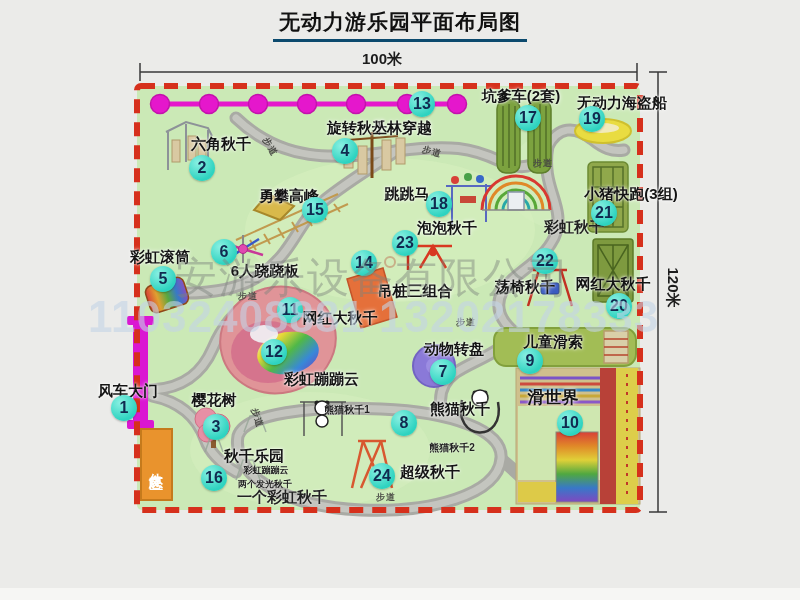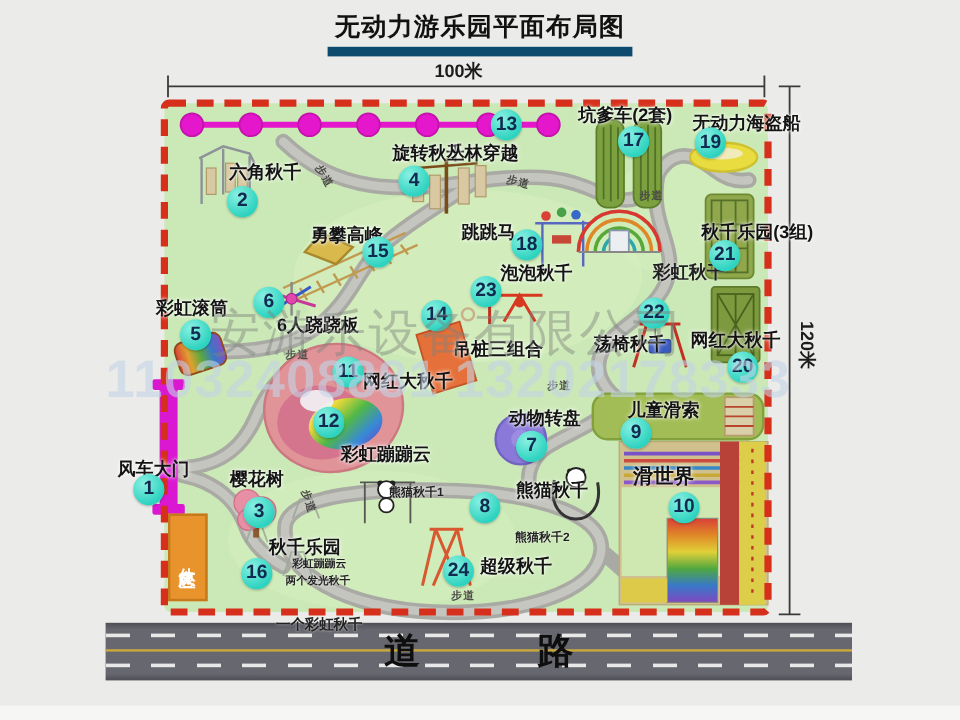--- a/index.html
+++ b/index.html
@@ -1,19 +1,19 @@
 <!DOCTYPE html>
 <html><head>
 <meta charset="utf-8">
 <style>
   html,body{margin:0;padding:0;}
   body{font-family:"Liberation Sans",sans-serif;background:#dfdfdd;}
   .stage{position:relative;width:800px;height:600px;background:#ebebe9;overflow:hidden;}
   .title{position:absolute;top:8px;left:50%;transform:translateX(-50%);
-    font-size:21px;font-weight:bold;color:#111;border-bottom:8px solid #0c4a6e;
+    font-size:21px;font-weight:bold;color:#111;border-bottom:3px solid #0c4a6e;
     padding:0 6px 3px 6px;letter-spacing:1px;white-space:nowrap;z-index:50;}
   svg.deco{position:absolute;left:0;top:0;z-index:10;}
   svg.border-layer{position:absolute;left:0;top:0;z-index:20;pointer-events:none;}
   .lab{position:absolute;transform:translate(-50%,-50%);font-size:15px;font-weight:bold;
     color:#141414;white-space:nowrap;z-index:25;
     text-shadow:0 0 2px #fff,0 0 4px rgba(255,255,255,.85);text-align:center;}
   .sub{position:absolute;transform:translate(-50%,-50%);font-size:10px;font-weight:bold;
     color:#222;white-space:nowrap;z-index:25;text-shadow:0 0 2px rgba(255,255,255,.8);}
   .pd{position:absolute;transform:translate(-50%,-50%);font-size:9px;font-weight:bold;
     color:#4a4a46;white-space:nowrap;z-index:24;letter-spacing:1px;}
@@ -330,47 +330,41 @@
       <div class="lab" style="left: 254px; top: 456px;">秋千乐园</div>
       <div class="badge" style="left: 214px; top: 478px;">16</div>
       <div class="lab" style="left: 521px; top: 96px;">坑爹车(2套)</div>
       <div class="badge" style="left: 528px; top: 118px;">17</div>
       <div class="lab" style="left: 407px; top: 194px;">跳跳马</div>
       <div class="badge" style="left: 439px; top: 204px;">18</div>
       <div class="lab" style="left: 622px; top: 103px;">无动力海盗船</div>
       <div class="badge" style="left: 592px; top: 119px;">19</div>
       <div class="lab" style="left: 613px; top: 284px;">网红大秋千</div>
       <div class="badge" style="left: 619px; top: 306px;">20</div>
-      <div class="lab" style="left: 631px; top: 194px;">秋千乐园(3组)</div>
+      <div class="lab" style="left: 631px; top: 194px;">小猪快跑(3组)</div>
       <div class="badge" style="left: 604px; top: 213px;">21</div>
       <div class="lab" style="left: 525px; top: 287px;">荡椅秋千</div>
       <div class="badge" style="left: 545px; top: 261px;">22</div>
       <div class="lab" style="left: 447px; top: 228px;">泡泡秋千</div>
       <div class="badge" style="left: 405px; top: 243px;">23</div>
       <div class="lab" style="left: 430px; top: 472px;">超级秋千</div>
       <div class="badge" style="left: 382px; top: 476px;">24</div>
       <div class="sub" style="left: 528px; top: 227px; font-size: 15px; margin-left: 46px;">彩虹秋千</div>
       <div class="sub" style="left: 347px; top: 410px; font-size: 10px;">熊猫秋千1</div>
       <div class="sub" style="left: 452px; top: 448px; font-size: 10px;">熊猫秋千2</div>
       <div class="sub" style="left: 266px; top: 470px; font-size: 9px;">彩虹蹦蹦云</div>
       <div class="sub" style="left: 265px; top: 484px; font-size: 9px;">两个发光秋千</div>
-      <div class="sub" style="left: 266px; top: 497px; font-size: 12px; margin-top: 24px;">一个彩虹秋千</div>
+      <div class="sub" style="left: 282px; top: 497px; font-size: 15px;">一个彩虹秋千</div>
       <div class="pd" style="left: 270px; top: 147px; transform: translate(-50%, -50%) rotate(60deg);">步道</div>
       <div class="pd" style="left: 432px; top: 152px; transform: translate(-50%, -50%) rotate(15deg);">步道</div>
       <div class="pd" style="left: 543px; top: 163px; transform: translate(-50%, -50%) rotate(0deg);">步道</div>
       <div class="pd" style="left: 248px; top: 296px; transform: translate(-50%, -50%) rotate(0deg);">步道</div>
       <div class="pd" style="left: 466px; top: 322px; transform: translate(-50%, -50%) rotate(0deg);">步道</div>
       <div class="pd" style="left: 257px; top: 418px; transform: translate(-50%, -50%) rotate(72deg);">步道</div>
       <div class="pd" style="left: 386px; top: 497px; transform: translate(-50%, -50%) rotate(0deg);">步道</div>
     </div>
 
   <div class="wm-co">安游乐设备有限公司</div>
   <div class="wm-ph">11032408881 13202178333</div>
 
-  <div class="road">
-    <div class="dash" style="top:9px"></div>
-    <div class="yellow"></div>
-    <div class="dash" style="top:34px"></div>
-    <div class="road-label">道　路</div>
-  </div>
   <div class="bottom-strip"></div>
 
 </div>
 
 </body></html>

